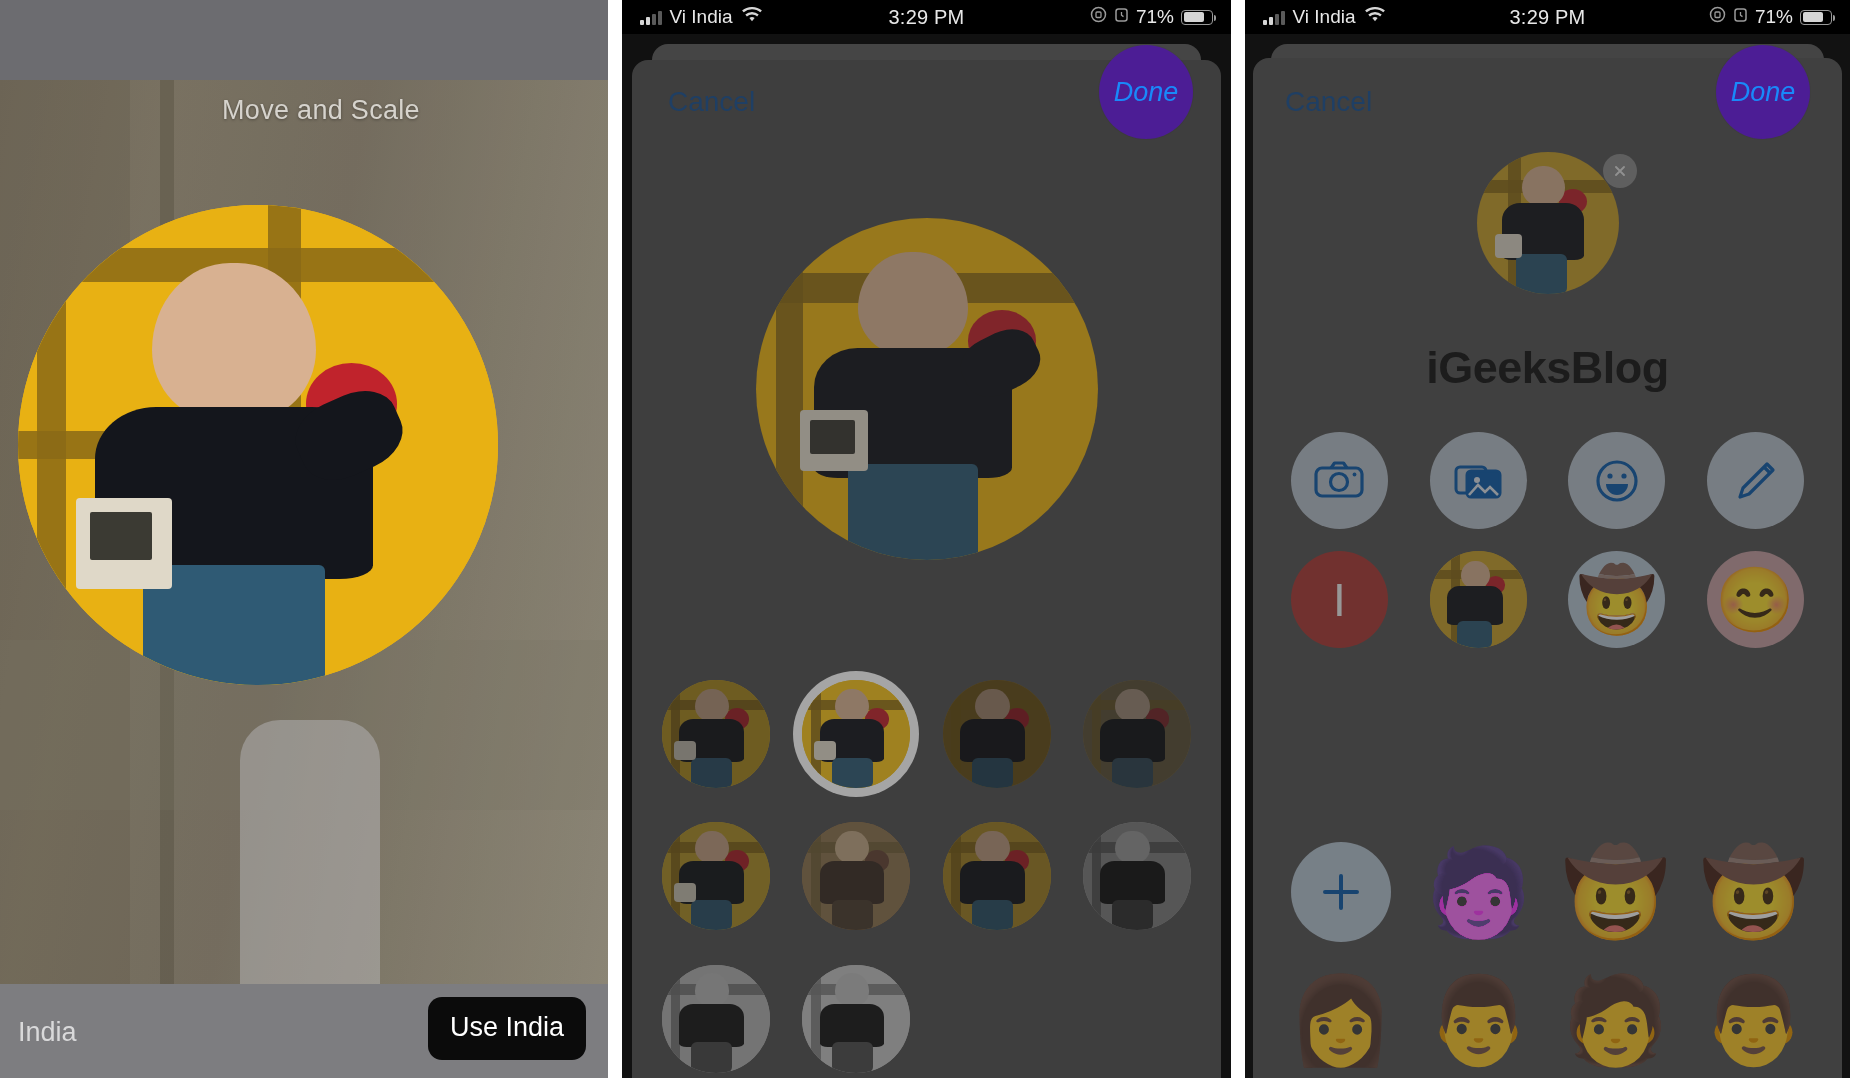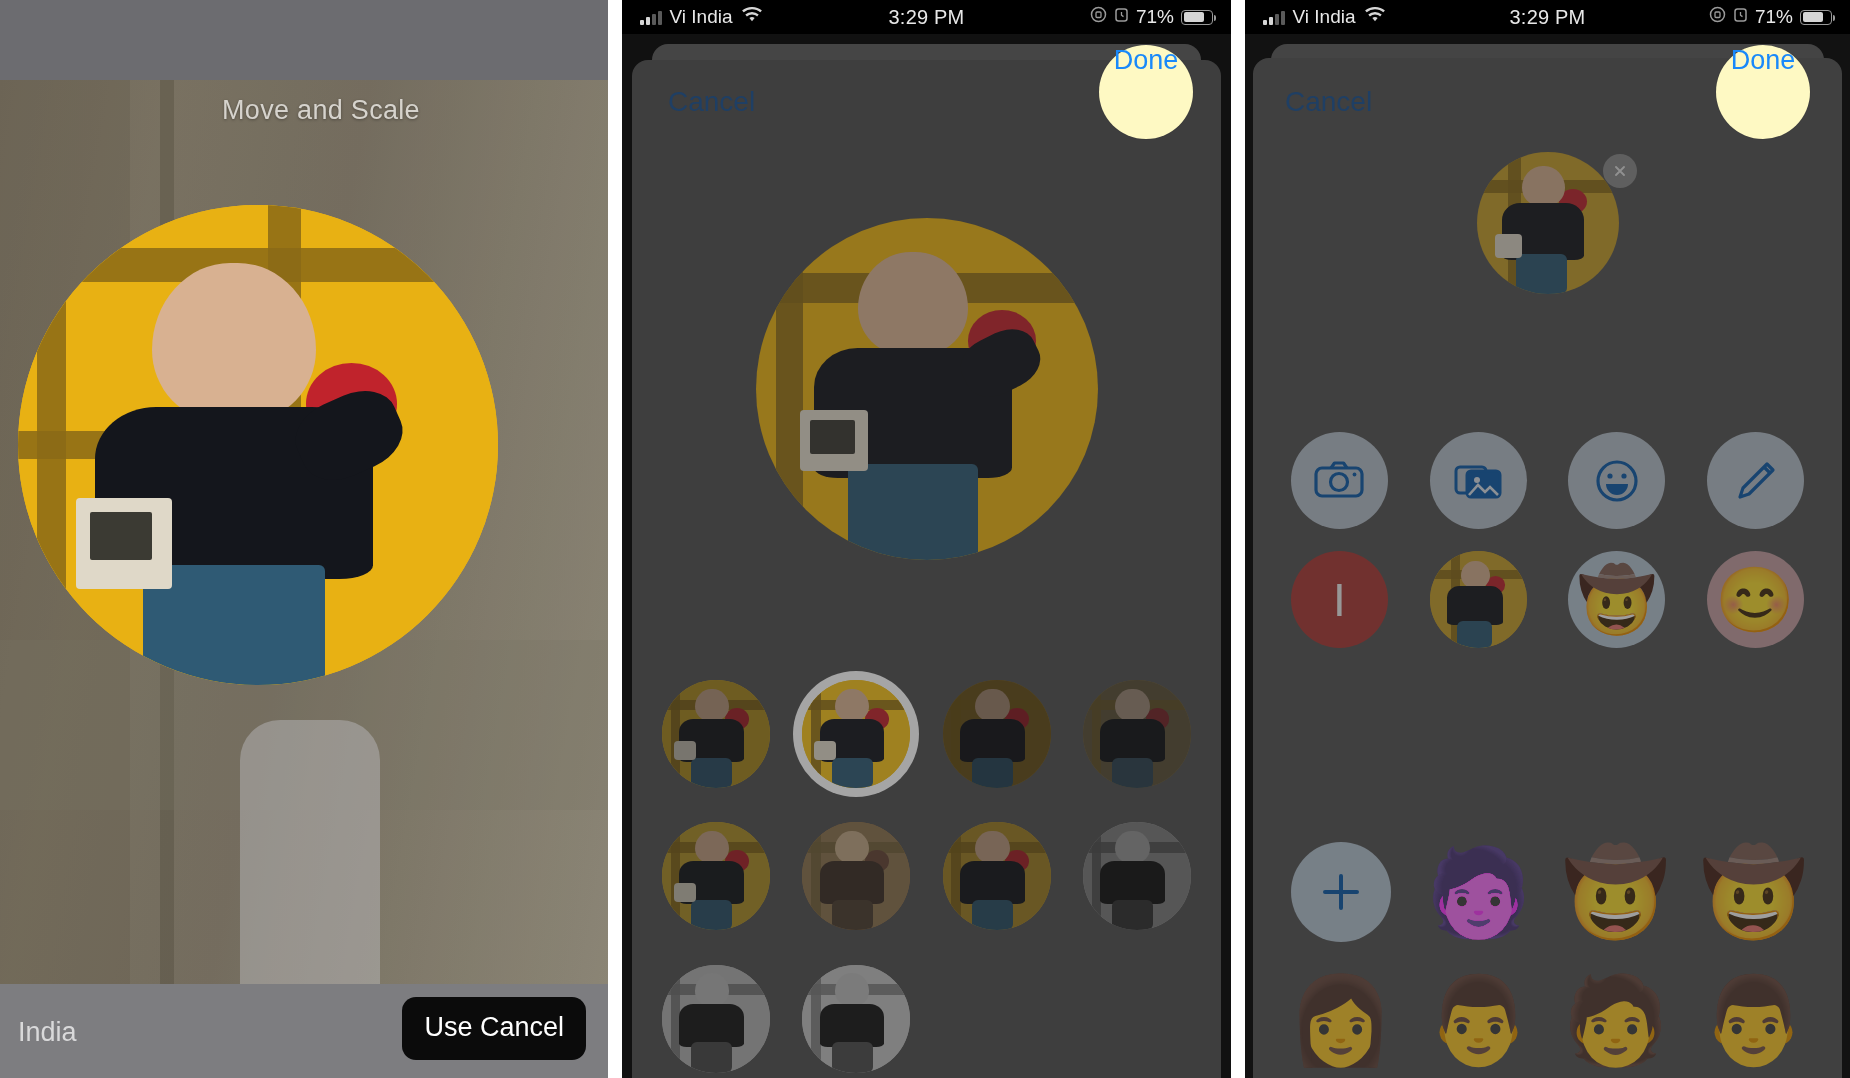--- a/index.html
+++ b/index.html
@@ -143,22 +143,22 @@
     position: absolute; top: 60px; left: 10px; right: 10px; bottom: 0;
     background: #4e4e4e; border-radius: 16px 16px 0 0;
     overflow: hidden;
   }
   .nav-cancel {
     position: absolute; top: 86px; left: 46px;
     font-size: 28px; color: #1f3f64; z-index: 25;
   }
   .done-pill {
     position: absolute; width: 94px; height: 94px; border-radius: 50%;
-    background: #fef9c3; display: flex; align-items: flex-start; justify-content: center;
-    z-index: 26; box-shadow: 0 0 0 1px rgba(0,0,0,.03);
+    background: #4c1d95; display: flex; align-items: center; justify-content: center;
+    z-index: 26; box-shadow: 0 0 0 1px rgba(0,0,0,.03); font-style: italic;
   }
   .done-pill span { color: #1989fa; font-size: 27px; font-weight: 400; }
   #p2-done { top: 45px; right: 38px; }
   #p3-done { top: 45px; right: 40px; }
 
   .p2-preview {
     position: absolute; top: 218px; left: 50%; transform: translateX(-50%);
     width: 342px; height: 342px; border-radius: 50%;
     overflow: hidden; z-index: 12;
   }
@@ -274,21 +274,21 @@
         <div class="fig-body" style="left:16%;top:42%;width:58%;height:36%;"></div>
         <div class="fig-arm" style="left:58%;top:40%;width:22%;height:16%;transform:rotate(-24deg);"></div>
         <div class="fig-jeans" style="left:26%;top:75%;width:38%;height:26%;"></div>
         <div class="fig-mac" style="left:12%;top:61%;width:20%;height:19%;"></div>
         <div class="fig-mac-screen" style="left:15%;top:64%;width:13%;height:10%;"></div>
       </div>
     </div>
 
     <div class="p1-bottom-bar"></div>
     <div class="p1-retake">India</div>
-    <button class="p1-usephoto">Use Cancel</button>
+    <button class="p1-usephoto">Use India</button>
   </div>
 
   <div class="gap"></div>
 
   <div class="panel" id="panel-2">
 
     <div class="sheet-back"></div>
     <div class="sheet"></div>
 
     <div class="p2-preview">
@@ -494,20 +494,21 @@
           <div class="fig-mac" style="left:13%;top:58%;width:19%;height:17%;"></div>
         </div>
       </div>
       <div class="p3-close">
         <svg width="18" height="18" viewBox="0 0 18 18">
             <path d="M5 5l8 8M13 5l-8 8" stroke="#e6e6e6" stroke-width="1.9" stroke-linecap="round"></path>
           </svg>
       </div>
     </div>
 
+    <div class="p3-name">iGeeksBlog</div>
 
     <div class="p3-actions">
       <div class="act-cell">
         <div class="act-circle">
           <svg viewBox="0 0 52 52" fill="none">
               <rect x="3" y="13" width="46" height="28" rx="6" stroke="#0b5cab" stroke-width="3.2"></rect>
               <path d="M18 13l3.5-5h9l3.5 5" stroke="#0b5cab" stroke-width="3.2" stroke-linejoin="round"></path>
               <circle cx="26" cy="27" r="8.5" stroke="#0b5cab" stroke-width="3.2"></circle>
               <circle cx="41.5" cy="19.5" r="1.9" fill="#0b5cab"></circle>
             </svg>

